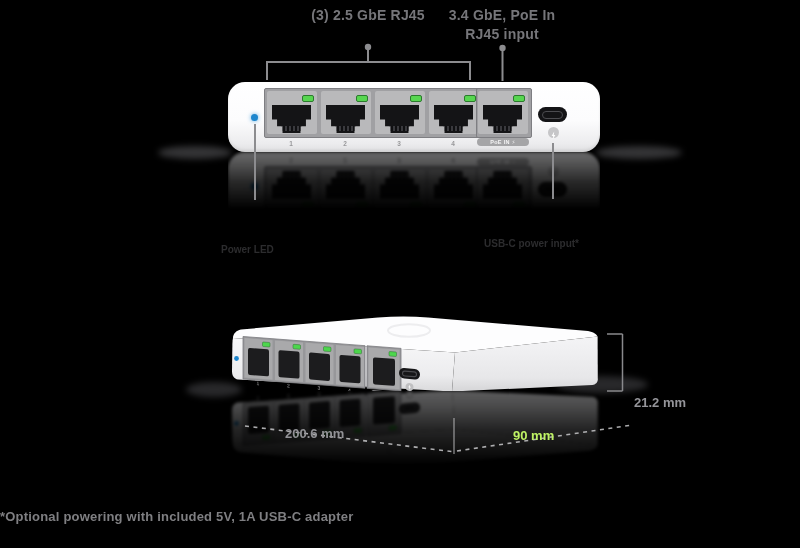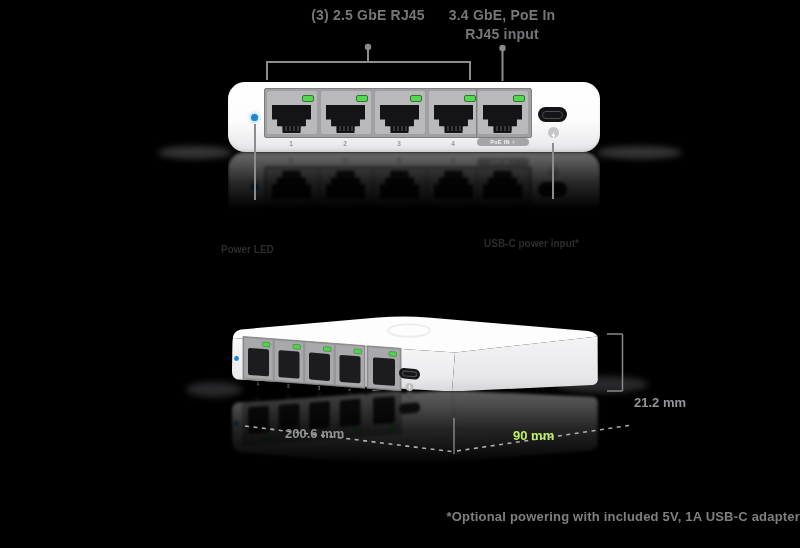--- a/index.html
+++ b/index.html
@@ -2,21 +2,21 @@
 <html><head>
 <meta charset="utf-8">
 <style>
   html,body{margin:0;padding:0;background:#000;}
   #stage{position:relative;width:800px;height:548px;background:#000;overflow:hidden;
          font-family:"Liberation Sans","DejaVu Sans",sans-serif;}
   .lbl{position:absolute;color:#76767a;font-size:14px;font-weight:600;letter-spacing:.2px;
        text-align:center;line-height:19px;transform:translateX(-50%);white-space:nowrap;}
   .dark-lbl{position:absolute;color:#2c2c2e;font-size:10px;font-weight:700;white-space:nowrap;margin-top:41px;}
   .dim-lbl{position:absolute;color:#95959a;font-size:13px;font-weight:700;white-space:nowrap;}
-  .footnote{position:absolute;left:0;top:509px;width:800px;text-align:right;color:#7f7f82;
+  .footnote{position:absolute;left:0;top:509px;width:800px;text-align:left;color:#7f7f82;
             font-size:13px;font-weight:600;letter-spacing:.2px;}
   
   .device1{position:absolute;width:372px;height:70px;border-radius:17px;
            background:linear-gradient(180deg,#ffffff 0%,#fcfcfd 55%,#ececee 88%,#dfdfe1 100%);
            box-shadow:inset 0 -2px 3px rgba(0,0,0,.08);}
   #front-device{left:228px;top:82px;}
   .port-panel{position:absolute;background:#a0a0a3;border:1px solid #7e7e82;border-radius:2px;}
   .panel-main{left:36px;top:6px;width:216px;height:48px;}
   .panel-poe{left:248px;top:6px;width:54px;height:48px;}
   .bezel{position:absolute;top:2px;width:50px;height:43px;background:#b9b9bb;border-radius:2px;}

